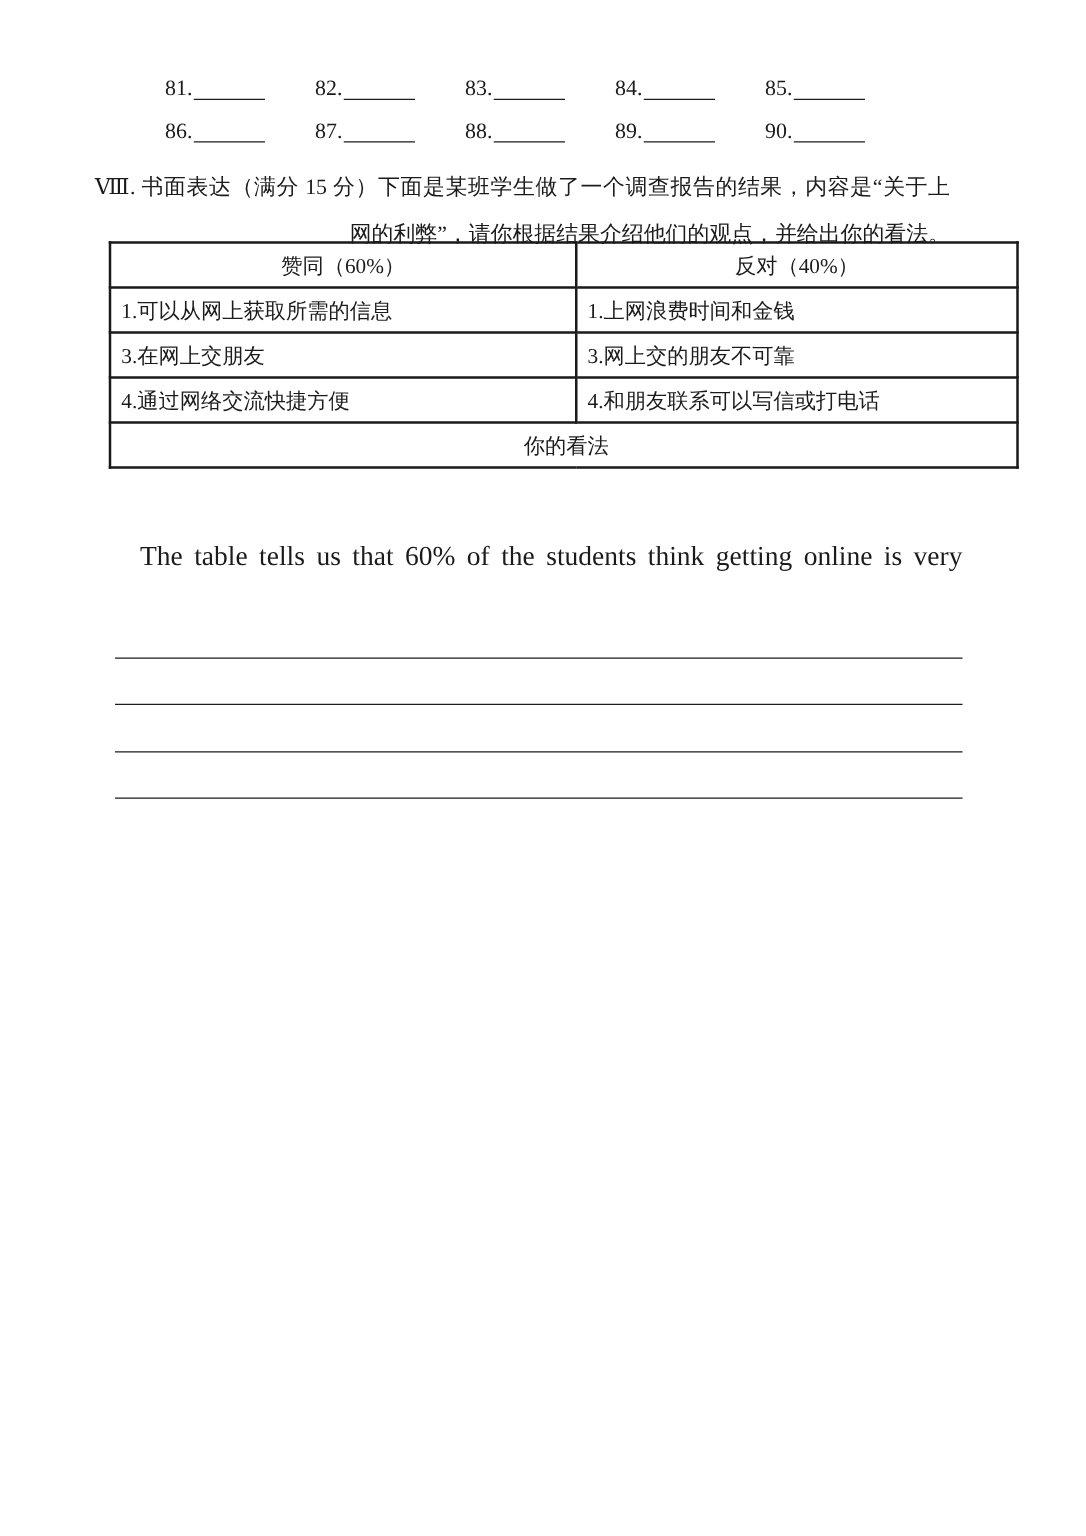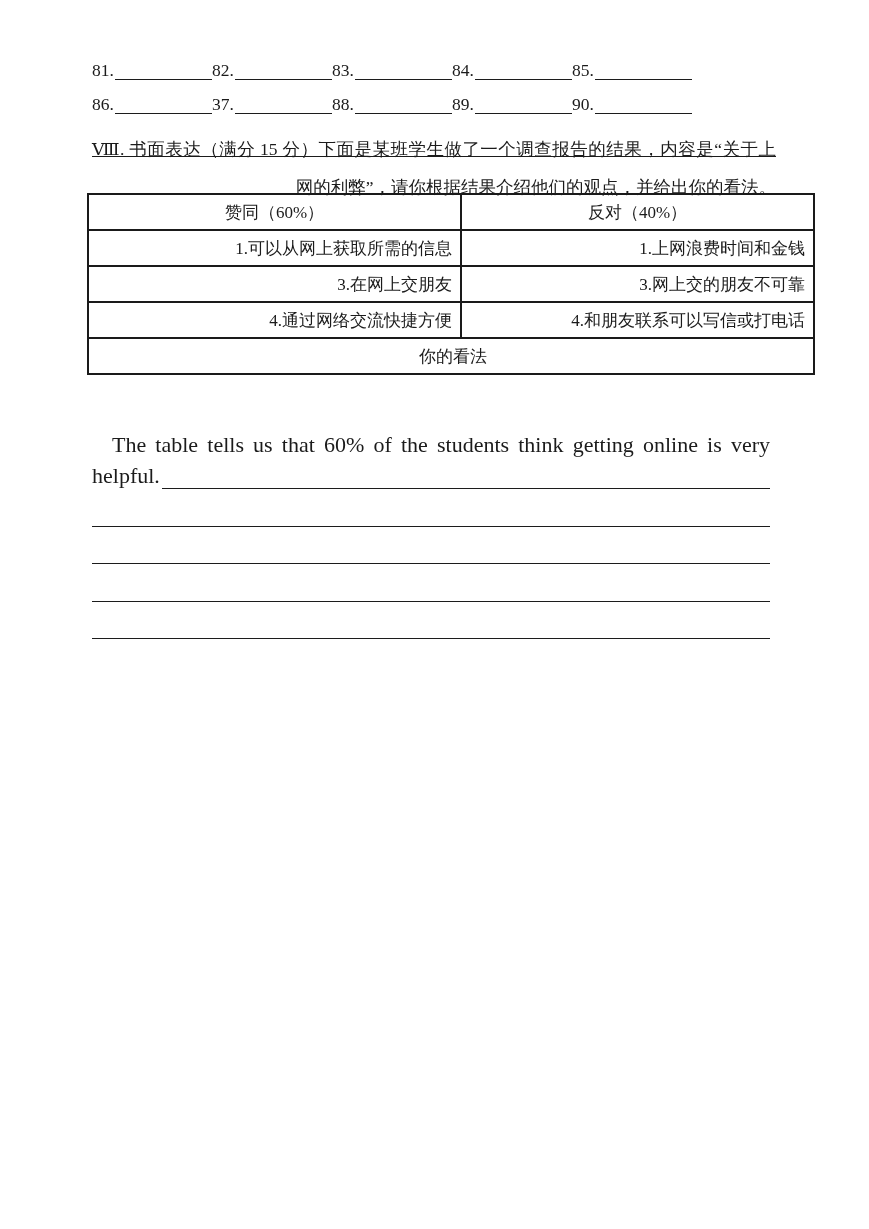--- a/index.html
+++ b/index.html
@@ -30,37 +30,36 @@
     font-size: 17.5px;
     line-height: 20px;
   }
   .blanks-row.row-1 { top: 60px; }
   .blanks-row.row-2 { top: 94px; }
   .blank-unit {
     flex: 1 1 0;
     display: flex;
     align-items: flex-end;
   }
-  .blank-num { white-space: nowrap; }
+  .blank-num { white-space: nowrap; margin-left: 40px; }
   .blank-line {
     flex: 1;
     border-bottom: 1.5px solid #1c1c1c;
     height: 19px;
     margin-left: 1px;
   }
 
   
   .heading {
     position: absolute;
-    left: 92px;
+    left: 76px;
     top: 130px;
     width: 684px;
     font-size: 17.5px;
     line-height: 38px;
-    text-decoration: underline;
   }
   .heading-l1 {
     text-align: justify;
     text-align-last: justify;
     white-space: nowrap;
   }
   .heading-l2 { text-align: right; }
 
   
   .survey-table {
@@ -76,21 +75,21 @@
   .survey-table td {
     border: 2px solid #1a1a1a;
     height: 34px;
     padding: 0 8px;
     font-weight: normal;
     vertical-align: middle;
     overflow: hidden;
     white-space: nowrap;
   }
   .survey-table th { }
-  .survey-table td { text-align: right; }
+  .survey-table td { text-align: left; }
   .survey-table td.span-center { text-align: center; padding-left: 12px; }
   .col-pro { width: 355px; }
 
   
   .essay {
     position: absolute;
     left: 92px;
     top: 431px;
     width: 678px;
     font-size: 22px;
@@ -153,21 +152,21 @@
       <span class="blank-line"></span>
     </span>
   </div>
 
   <div class="blanks-row row-2">
     <span class="blank-unit">
       <span class="blank-num">86.</span>
       <span class="blank-line"></span>
     </span>
     <span class="blank-unit">
-      <span class="blank-num">37.</span>
+      <span class="blank-num">87.</span>
       <span class="blank-line"></span>
     </span>
     <span class="blank-unit">
       <span class="blank-num">88.</span>
       <span class="blank-line"></span>
     </span>
     <span class="blank-unit">
       <span class="blank-num">89.</span>
       <span class="blank-line"></span>
     </span>
@@ -201,24 +200,20 @@
         <td>4.和朋友联系可以写信或打电话</td>
       </tr>
       <tr>
         <td class="span-center" colspan="2">你的看法</td>
       </tr>
     </tbody>
   </table>
 
   <div class="essay">
     <div class="essay-l1">The table tells us that 60% of the students think getting online is very</div>
-    <div class="essay-l2">
-      <span>helpful.</span>
-      <span class="fill-line"></span>
-    </div>
   </div>
 
   <div class="write-lines">
     <div class="write-line"></div>
     <div class="write-line"></div>
     <div class="write-line"></div>
     <div class="write-line"></div>
   </div>
 
 </div>

